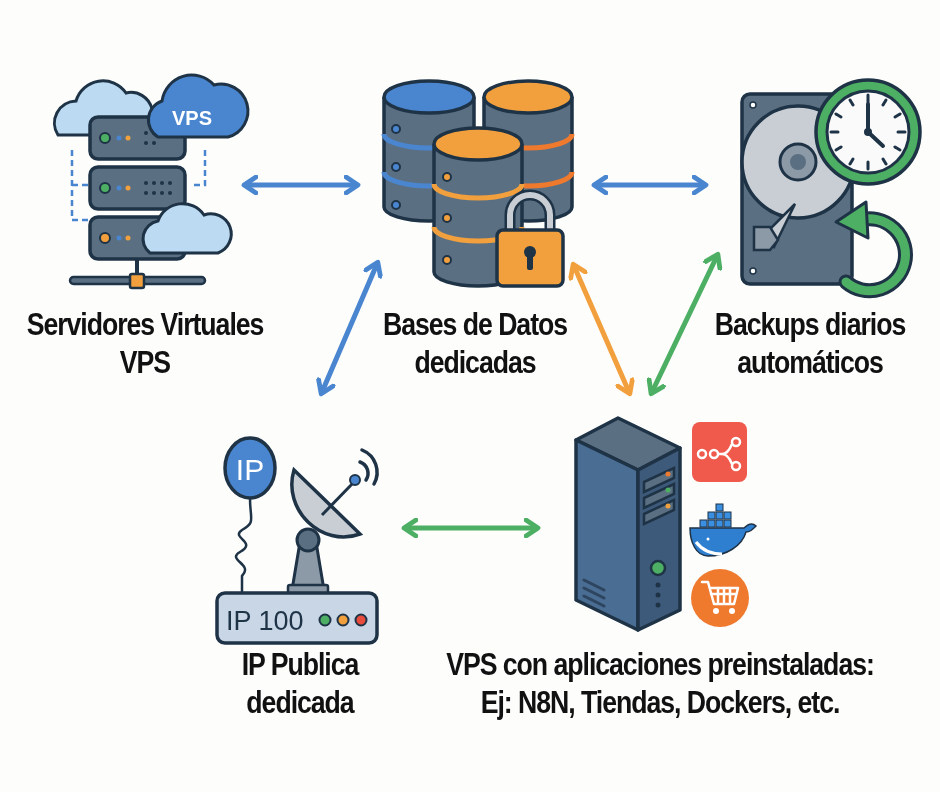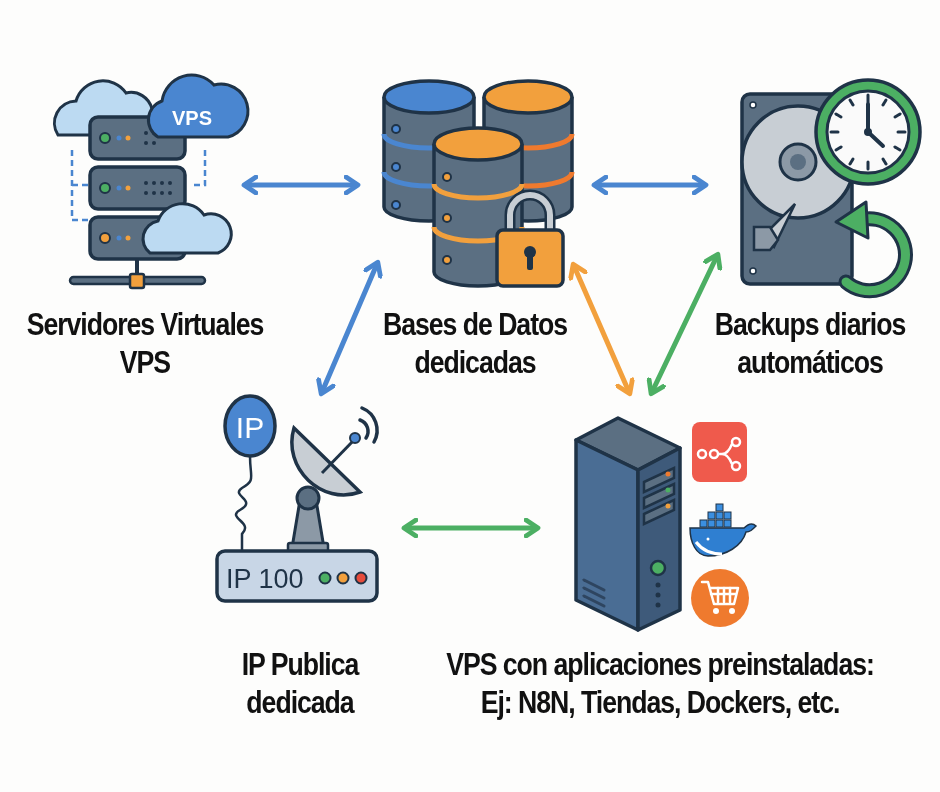--- a/index.html
+++ b/index.html
@@ -167,21 +167,21 @@
       <path d="M120 148 a36 36 0 1 1 -14 62" fill="none" stroke="#4caf63" stroke-width="9" stroke-linecap="round"></path>
       <path d="M96 150 L126 130 L128 166 Z" fill="#4caf63" stroke="#1f3347" stroke-width="3" stroke-linejoin="round"></path>
     </g>
   </svg>
 </div>
 <div class="label" style="left:690px;top:306px;width:240px">
   <span>Backups diarios</span>
   <span>automáticos</span>
 </div>
 
-<div class="abs" style="left:212px;top:388px">
+<div class="abs" style="left:212px;top:430px">
   <svg width="175" height="220">
 
     <g>
       <path d="M38 68 C38 90, 44 92, 30 100 C18 108, 46 112, 28 122 C14 130, 42 134, 30 146 V165" fill="none" stroke="#1f3347" stroke-width="2.5"></path>
       <ellipse cx="38" cy="38" rx="25" ry="30" fill="#4a86d0" stroke="#1f3347" stroke-width="3.5"></ellipse>
       <text x="38" y="50" text-anchor="middle" font-family="Liberation Sans, sans-serif" font-size="30" fill="#fff">IP</text>
     </g>
 
     <g>
       <path d="M80 160 L88 112 L104 112 L112 160 Z" fill="#8c99a6" stroke="#1f3347" stroke-width="3"></path>

